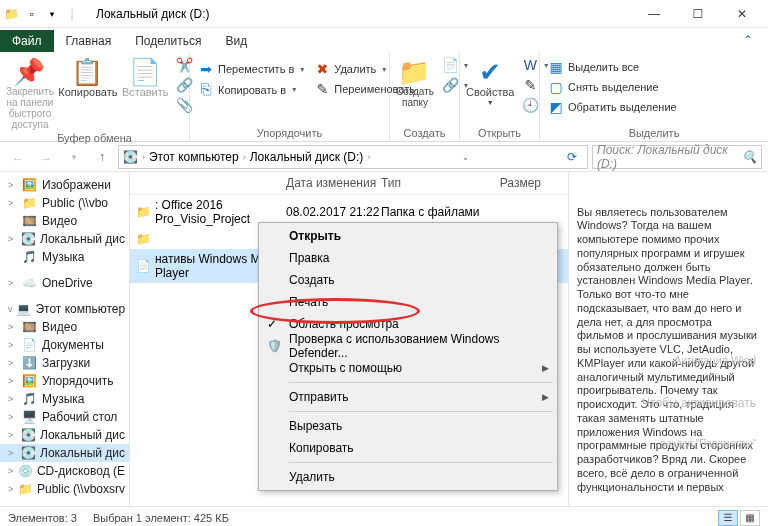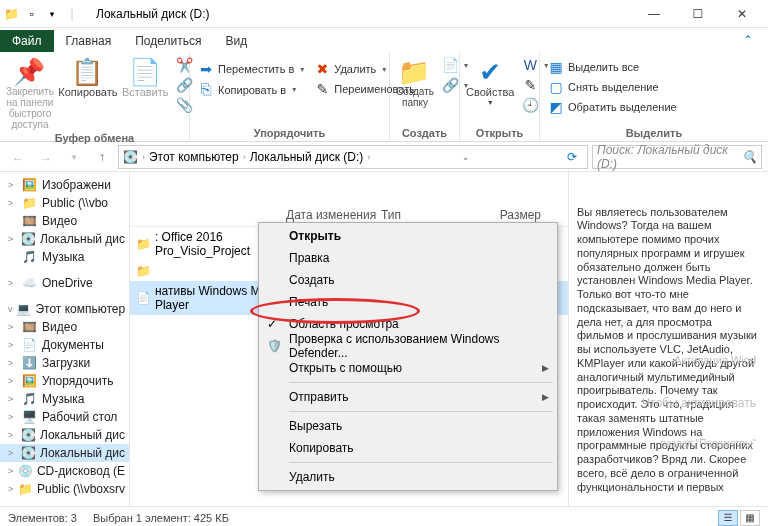--- a/index.html
+++ b/index.html
@@ -12,21 +12,21 @@
   .winbtns div { width: 44px; height: 28px; display: flex; align-items: center; justify-content: center; font-size: 12px; color: #333; }
 
   .tabs { height: 24px; display: flex; align-items: flex-end; background: #fff; font-size: 12px; }
   .tab { padding: 4px 12px; color: #333; }
   .tab.file { background: #14532d; color: #fff; }
   .ribbon-toggle { margin-left: auto; width: 40px; height: 24px; display: flex; align-items: center; justify-content: center; color: #1979ca; }
 
   .ribbon { height: 90px; border-bottom: 1px solid #dadada; display: flex; background: #fff; font-size: 11px; }
   .group { display: flex; flex-direction: column; border-right: 1px solid #e5e5e5; padding: 2px 6px; }
   .group-body { flex: 1; display: flex; align-items: flex-start; gap: 6px; }
-  .group-label { text-align: center; color: #666; font-size: 11px; padding-top: 2px; font-weight: bold; }
+  .group-label { text-align: center; color: #666; font-size: 11px; padding-top: 2px; }
   .bigbtn { display: flex; flex-direction: column; align-items: center; justify-content: flex-start; width: 56px; padding-top: 4px; text-align: center; color: #444; }
   .bigbtn.disabled { color: #a0a0a0; }
   .bigbtn .icon { font-size: 26px; line-height: 28px; }
   .smallbtn-col { display: flex; flex-direction: column; gap: 2px; padding-top: 2px; }
   .smallbtn { display: flex; align-items: center; gap: 4px; padding: 1px 2px; color: #333; white-space: nowrap; }
   .smallbtn .icon { width: 16px; font-size: 14px; text-align: center; }
   .smallbtn .dd { color: #666; font-size: 8px; margin-left: 2px; }
 
   .navbar { height: 30px; display: flex; align-items: center; padding: 2px 6px; gap: 4px; border-bottom: 1px solid #e5e5e5; }
   .navbtn { width: 24px; height: 24px; display: flex; align-items: center; justify-content: center; color: #555; border-radius: 2px; }
@@ -39,21 +39,21 @@
   .content { display: flex; height: 334px; }
   .tree { width: 130px; border-right: 1px solid #e5e5e5; overflow: hidden; padding: 4px 0; font-size: 12px; }
   .tree-item { display: flex; align-items: center; gap: 4px; padding: 2px 4px 2px 8px; white-space: nowrap; overflow: hidden; color: #222; }
   .tree-item .exp { width: 10px; color: #888; font-size: 9px; }
   .tree-item .icon { width: 16px; text-align: center; }
   .tree-item.selected { background: #cde8ff; }
   .tree-sep { height: 8px; }
 
   .filelist { flex: 1; min-width: 0; overflow: hidden; position: relative; }
   .cols { display: flex; padding: 4px 6px; font-size: 12px; color: #555; border-bottom: 1px solid #eee; }
-  .cols div { overflow: hidden; white-space: nowrap; margin-top: 32px; }
+  .cols div { overflow: hidden; white-space: nowrap; }
   .c-name { width: 150px; }
   .c-date { width: 95px; }
   .c-type { width: 100px; }
   .c-size { width: 60px; text-align: right; }
   .row { display: flex; padding: 3px 6px; font-size: 12px; align-items: center; }
   .row.selected { background: #cde8ff; }
   .row .icon { width: 18px; }
   .row .c-name { display: flex; align-items: center; gap: 4px; overflow: hidden; }
 
   .preview { width: 200px; border-left: 1px solid #e5e5e5; padding: 6px 8px; font-size: 11px; font-family: "Courier New", monospace; line-height: 1.25; overflow: hidden; color: #333; white-space: pre-wrap; word-break: break-word; }

